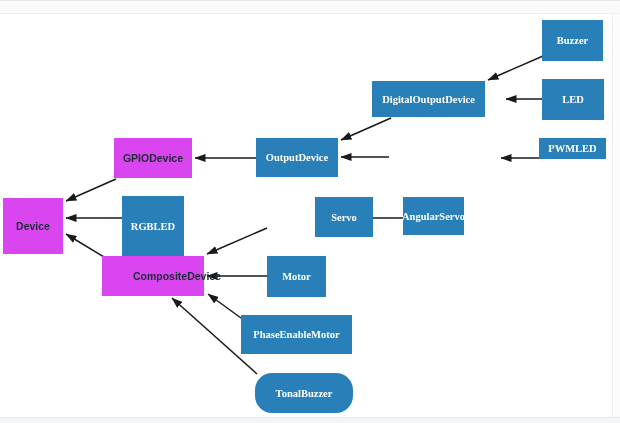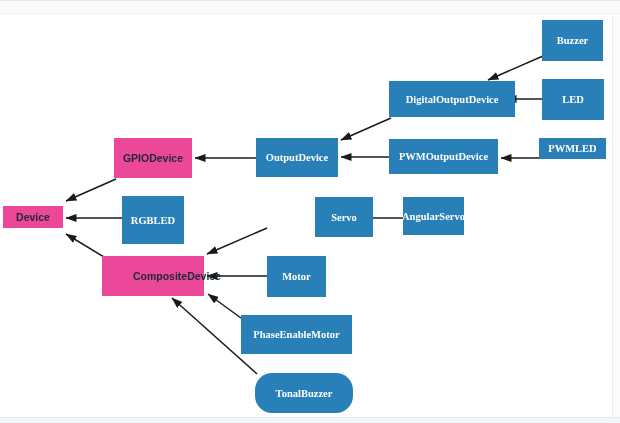--- a/index.html
+++ b/index.html
@@ -84,21 +84,21 @@
     white-space: nowrap;
     box-sizing: border-box;
     cursor: pointer;
   }
   .node.dark {
     background: #2980b9;
     color: #ffffff;
     font-family: Liberation Serif, serif;
   }
   .node.light {
-    background: #ec4899;
+    background: #d946ef;
     color: #1e2a36;
   }
 </style>
 </head>
 <body>
 
 <div class="viewport">
   <div class="top-bar"></div>
 
   <div class="diagram">
@@ -117,30 +117,29 @@
         <line x1="116" y1="179" x2="66" y2="201" marker-end="url(#arrow)"></line>
         <line x1="122" y1="218" x2="66" y2="218" marker-end="url(#arrow)"></line>
         <line x1="104" y1="257" x2="66" y2="234" marker-end="url(#arrow)"></line>
         <line x1="403" y1="218" x2="328" y2="218" marker-end="url(#arrow)"></line>
         <line x1="267" y1="228" x2="207" y2="254" marker-end="url(#arrow)"></line>
         <line x1="267" y1="276" x2="207" y2="276" marker-end="url(#arrow)"></line>
         <line x1="241" y1="318" x2="208" y2="294" marker-end="url(#arrow)"></line>
         <line x1="257" y1="374" x2="172" y2="298" marker-end="url(#arrow)"></line>
       </svg>
     <div id="nodes">
-        <div class="node light" style="left: 3px; top: 206px; width: 60px; height: 22px;">Device</div>
+        <div class="node light" style="left: 3px; top: 198px; width: 60px; height: 56px;">Device</div>
         <div class="node light" style="left: 114px; top: 138px; width: 78px; height: 40px;">GPIODevice</div>
         <div class="node light" style="left: 102px; top: 256px; width: 102px; height: 40px; padding-left: 48px;">CompositeDevice</div>
         <div class="node dark" style="left: 256px; top: 138px; width: 82px; height: 39px;">OutputDevice</div>
-        <div class="node dark" style="left: 389px; top: 81px; width: 126px; height: 36px;">DigitalOutputDevice</div>
-        <div class="node dark" style="left: 389px; top: 139px; width: 109px; height: 35px;">PWMOutputDevice</div>
+        <div class="node dark" style="left: 372px; top: 81px; width: 113px; height: 36px;">DigitalOutputDevice</div>
         <div class="node dark" style="left: 542px; top: 20px; width: 61px; height: 41px;">Buzzer</div>
         <div class="node dark" style="left: 542px; top: 79px; width: 62px; height: 41px;">LED</div>
         <div class="node dark" style="left: 539px; top: 138px; width: 67px; height: 21px;">PWMLED</div>
-        <div class="node dark" style="left: 122px; top: 196px; width: 62px; height: 48px;">RGBLED</div>
+        <div class="node dark" style="left: 122px; top: 196px; width: 62px; height: 60px;">RGBLED</div>
         <div class="node dark" style="left: 267px; top: 197px; width: 58px; height: 40px; margin-left: 48px;">Servo</div>
         <div class="node dark" style="left: 403px; top: 197px; width: 61px; height: 38px;">AngularServo</div>
         <div class="node dark" style="left: 267px; top: 256px; width: 59px; height: 41px;">Motor</div>
         <div class="node dark" style="left: 241px; top: 315px; width: 111px; height: 39px;">PhaseEnableMotor</div>
         <div class="node dark" style="left: 255px; top: 373px; width: 98px; height: 40px; border-radius: 17px;">TonalBuzzer</div>
       </div>
   </div>
 
   <div class="scrollbar-track"></div>
   <div class="bottom-bar"></div>

